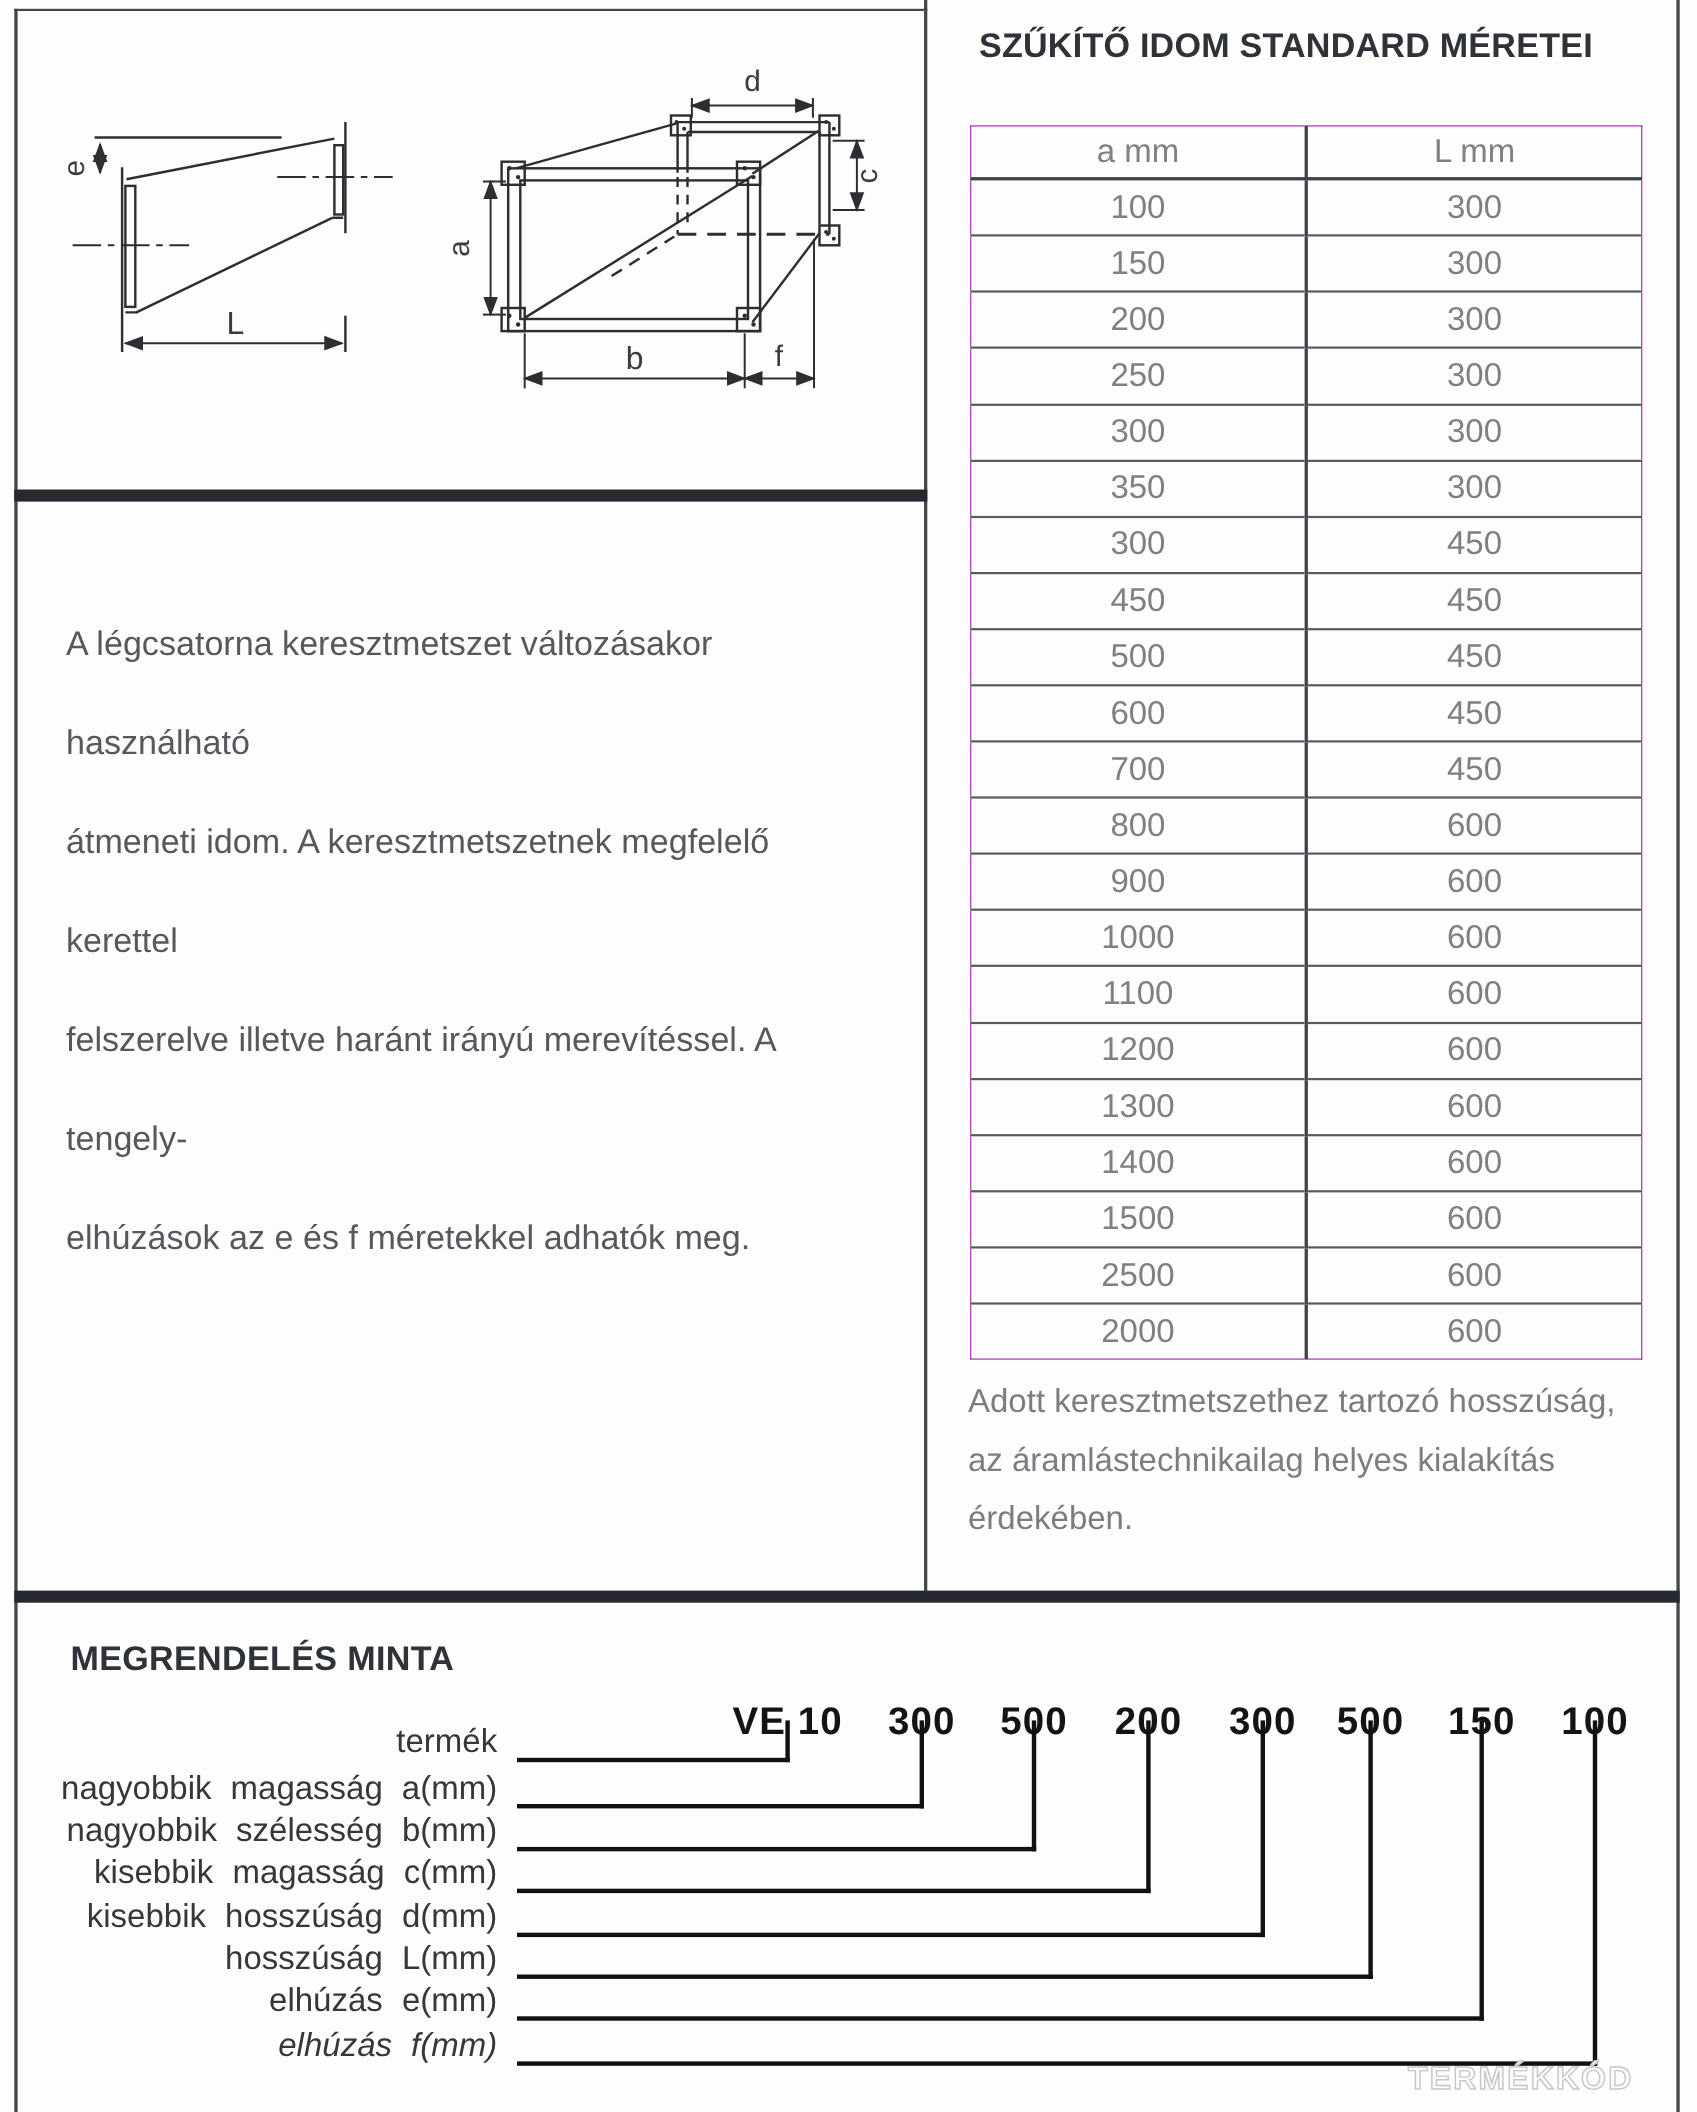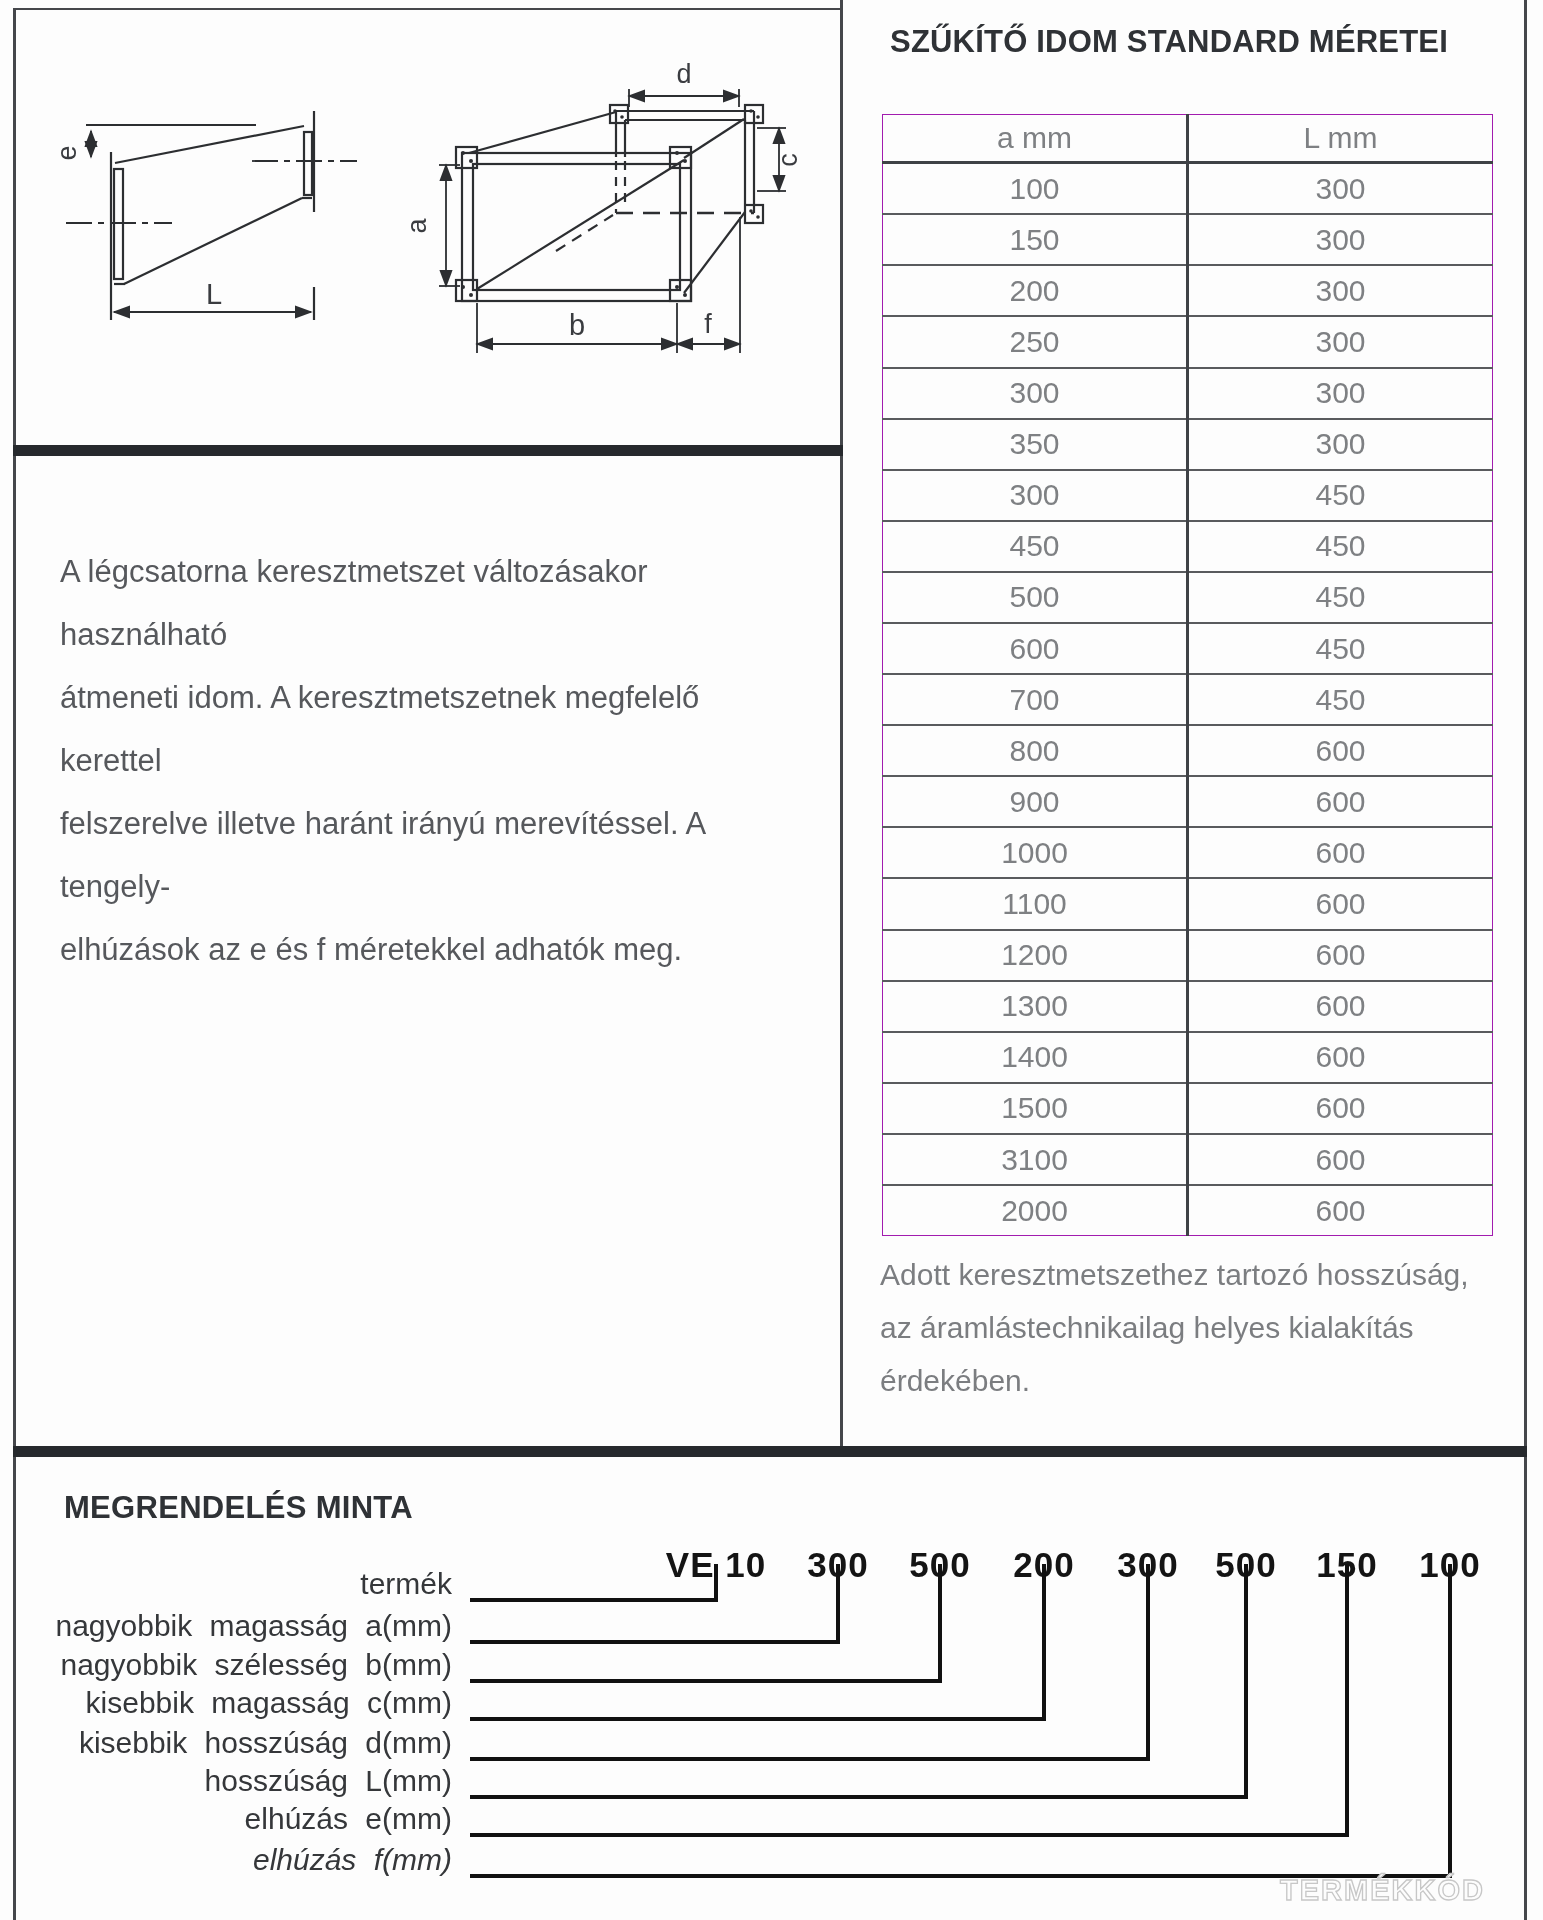--- a/index.html
+++ b/index.html
@@ -34,21 +34,21 @@
   table.dims th:first-child, table.dims td:first-child{border-right:3px solid #3f4246;}
 
   .table-note{
     position:absolute;left:880px;top:1248px;width:620px;
     font-size:30px;line-height:53px;color:#7b7d80;white-space:pre-line;
   }
 
   
   .description{
     position:absolute;left:60px;top:540px;width:710px;
-    font-size:31px;line-height:63px;color:#56585c;white-space:pre-line;
+    font-size:31px;line-height:90px;color:#56585c;white-space:pre-line;
   }
 
   
   .order-heading{
     position:absolute;left:64px;top:1490px;
     font-size:31px;font-weight:bold;color:#2f3236;letter-spacing:.3px;
   }
   .code-item{
     position:absolute;top:1545px;transform:translateX(-50%);
     font-size:35px;font-weight:bold;color:#141414;letter-spacing:1px;white-space:nowrap;
@@ -270,21 +270,21 @@
         </tr>
         <tr>
           <td>1400</td>
           <td>600</td>
         </tr>
         <tr>
           <td>1500</td>
           <td>600</td>
         </tr>
         <tr>
-          <td>3100</td>
+          <td>2500</td>
           <td>600</td>
         </tr>
         <tr>
           <td>2000</td>
           <td>600</td>
         </tr>
       </tbody>
   </table>
 </div>
 

